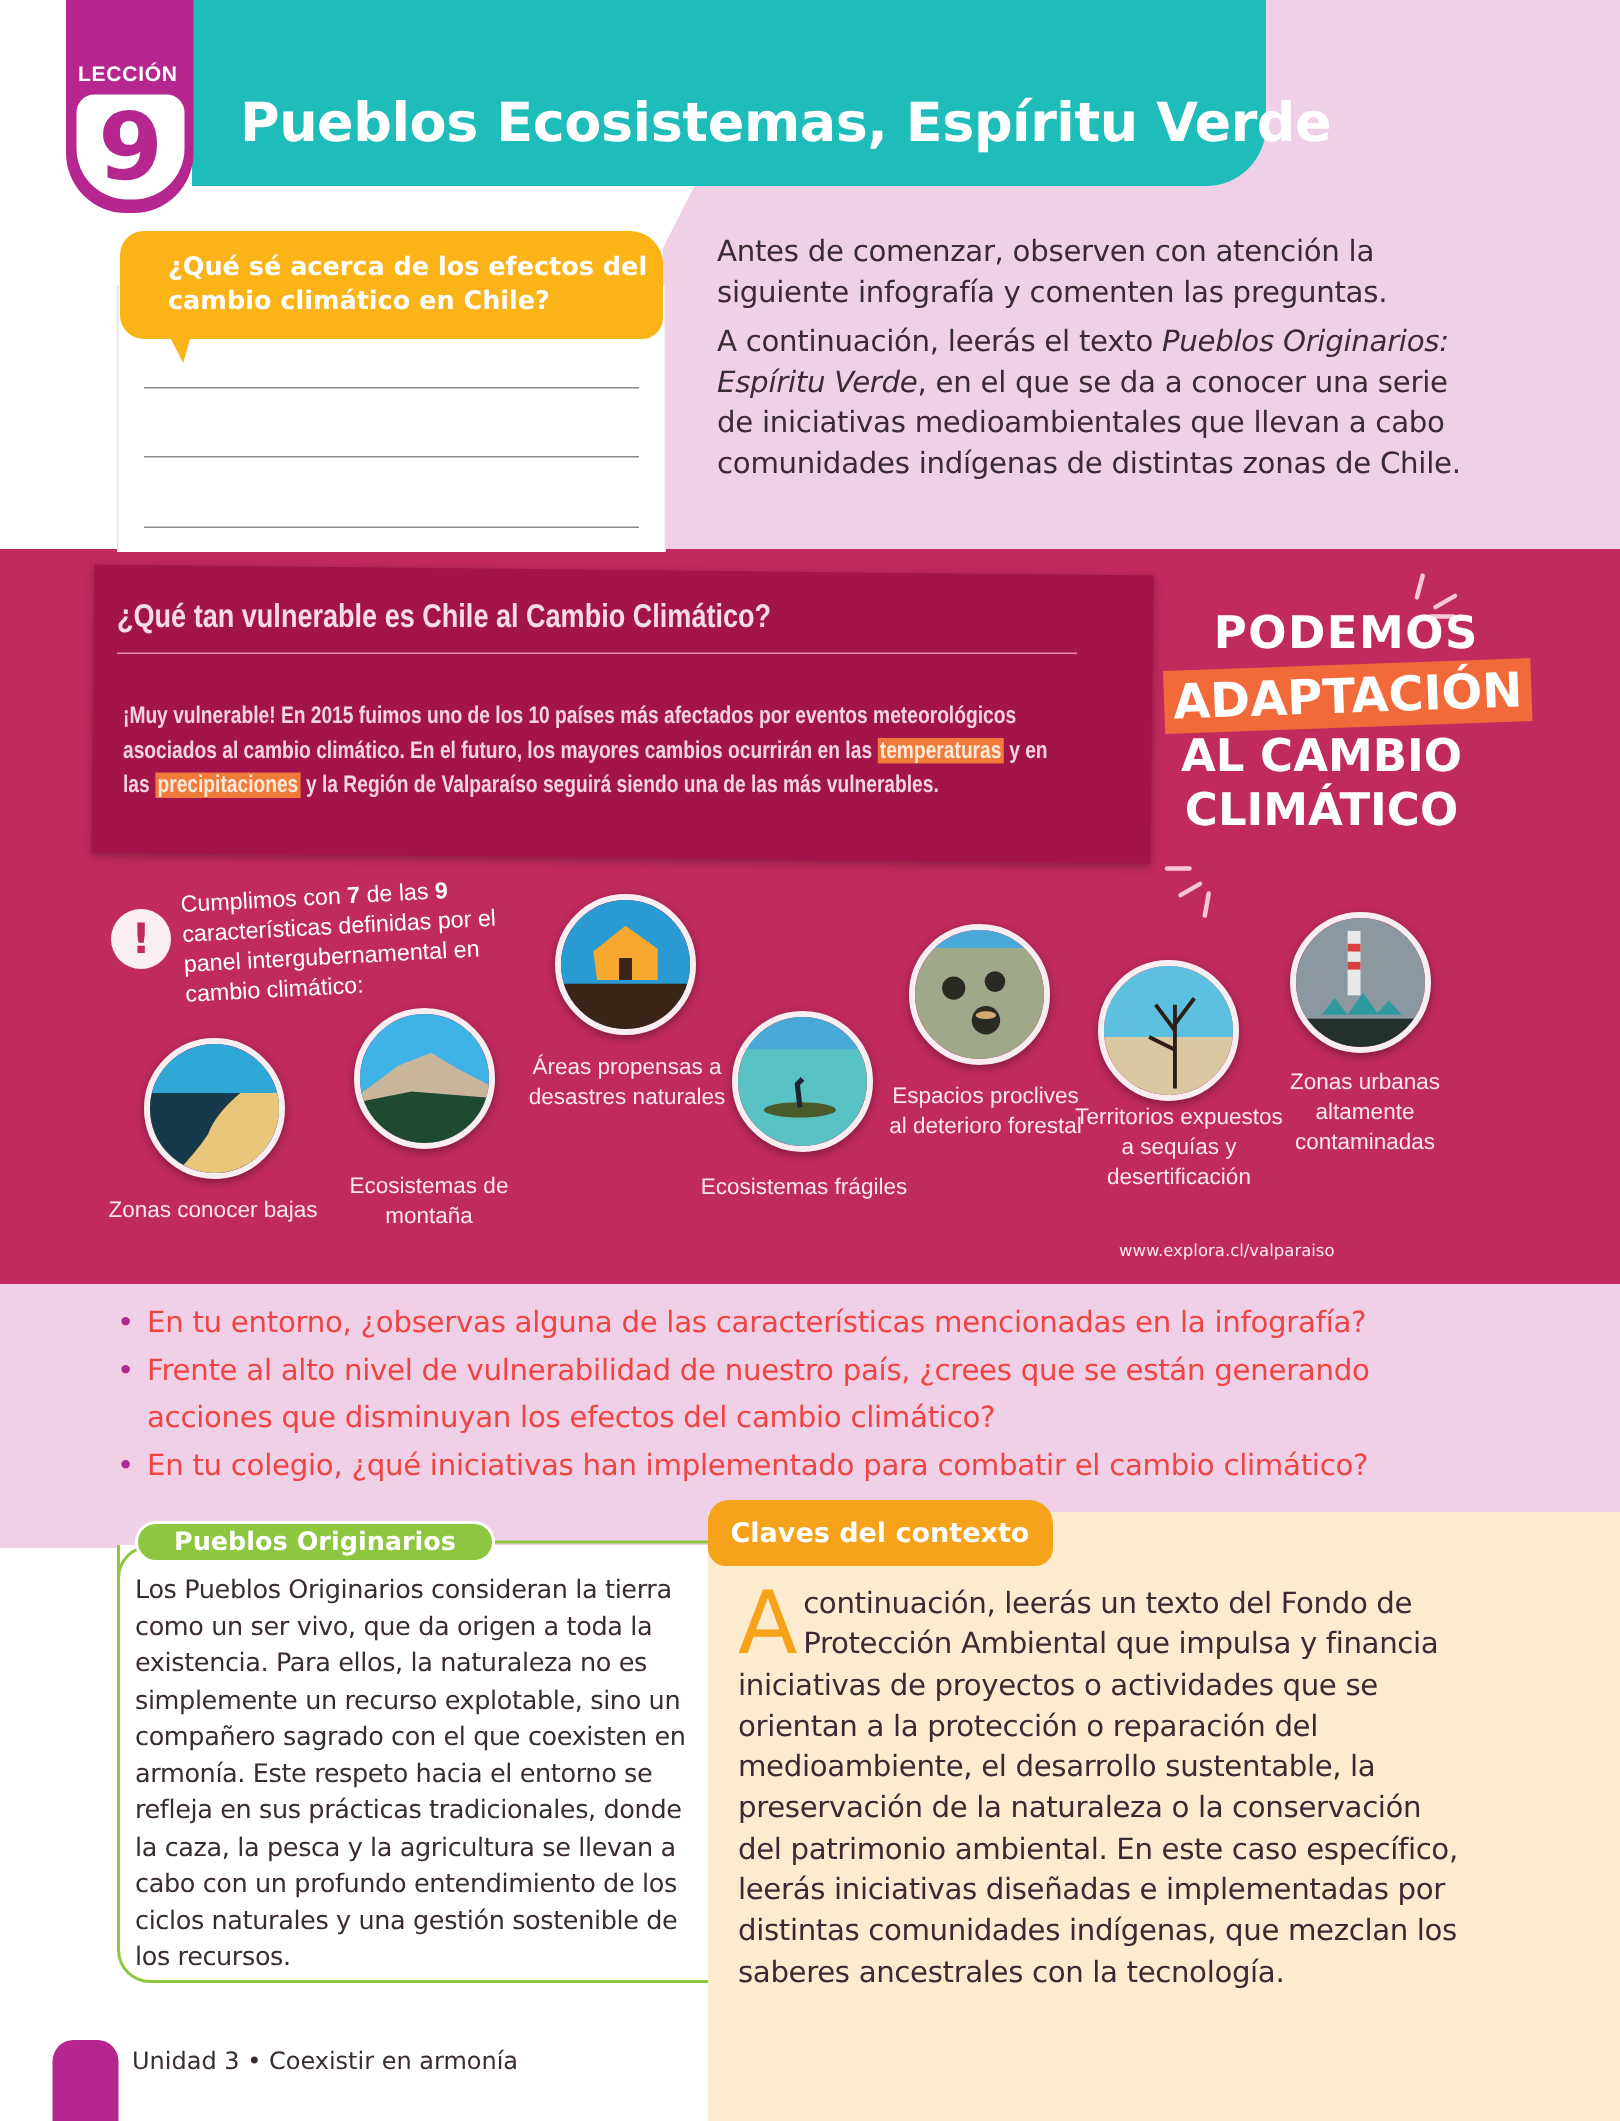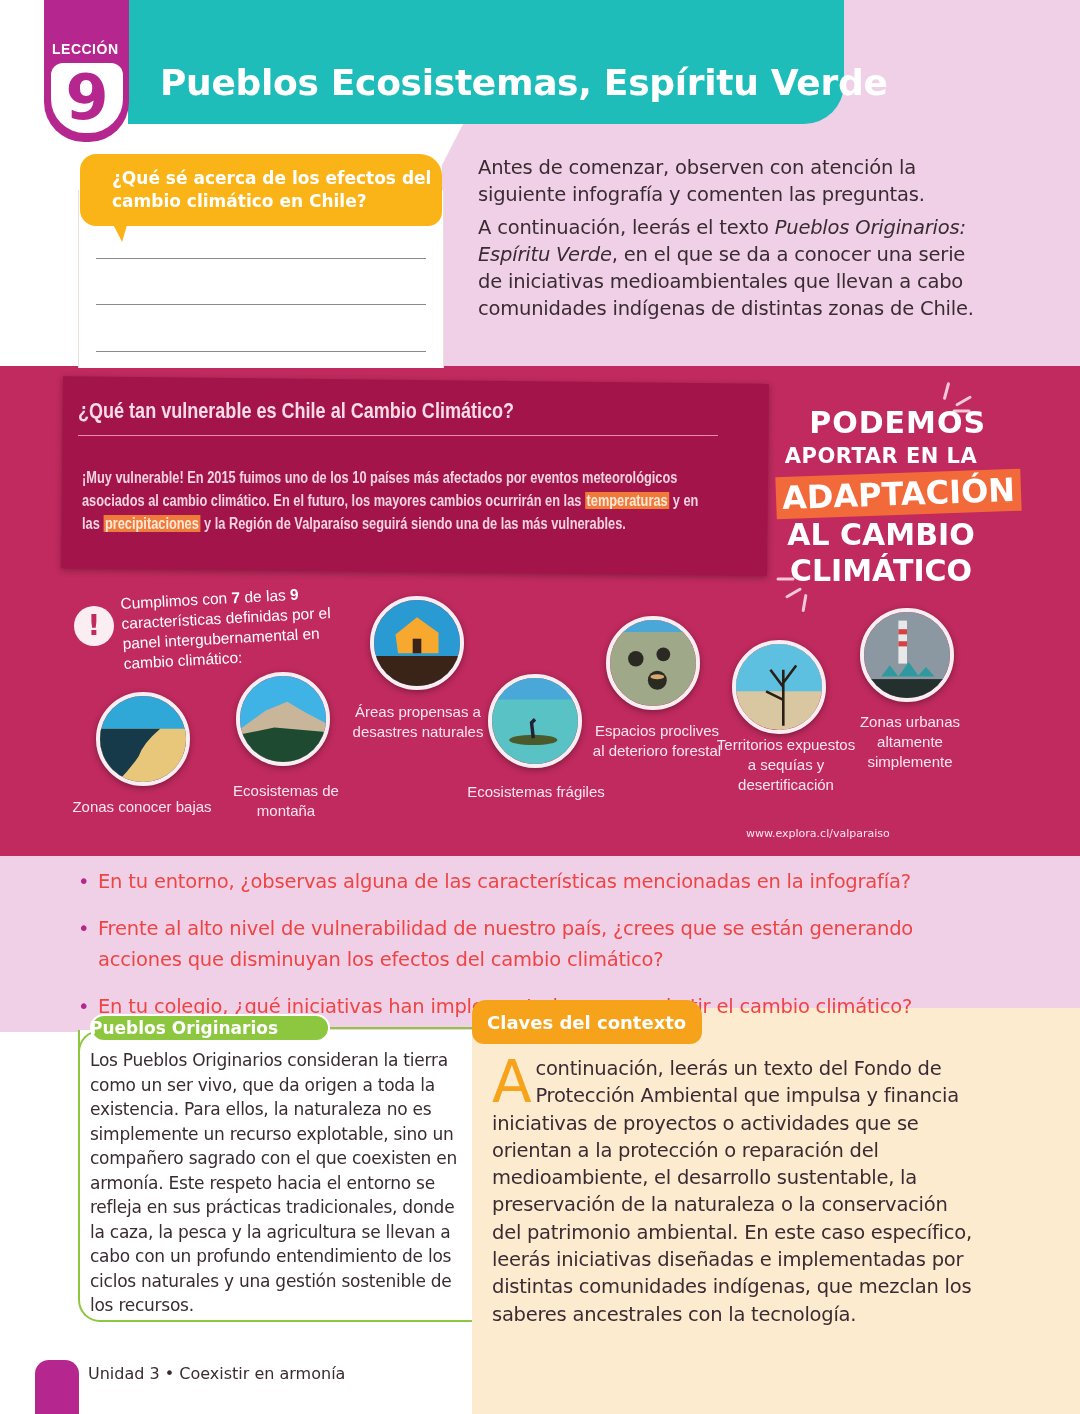--- a/index.html
+++ b/index.html
@@ -55,28 +55,28 @@
 
   .circle { position: absolute; width: 94px; height: 94px; border-radius: 50%; border: 4px solid #f8eef2; overflow: hidden; box-shadow: 0 2px 6px rgba(0,0,0,0.35); }
   .circle .sky { position: absolute; left: 0; top: 0; width: 100%; height: 100%; }
   .cap { position: absolute; width: 140px; text-align: center; font-family: "Liberation Sans", sans-serif; font-size: 15px; line-height: 20px; color: #fde6ee; }
   .explora { position: absolute; left: 746px; top: 827px; font-family: "DejaVu Sans", sans-serif; font-size: 11px; color: #fde6ee; }
 
   
   .questions { position: absolute; left: 78px; top: 866px; width: 900px; list-style: none; font-family: "DejaVu Sans", sans-serif; font-size: 19.5px; line-height: 31px; color: #ef4444; letter-spacing: -0.2px; }
   .questions li { position: relative; padding-left: 20px; }
   .questions li::before { content: "•"; position: absolute; left: 0; top: 0; color: #b5278f; }
-  .questions li + li { margin-top: 16px; }
+  .questions li + li { margin-top: 1px; }
 
   
   .po-box { position: absolute; left: 78px; top: 1030px; width: 394px; height: 292px; background: #ffffff; border: 2px solid #8dc63f; border-right: none; border-top: none; border-radius: 0 0 0 22px; }
   .po-top-rule { position: absolute; left: 330px; top: 1027px; width: 142px; height: 2px; background: #8dc63f; }
   .po-corner { position: absolute; left: 78px; top: 1030px; width: 30px; height: 30px; border-left: 2px solid #8dc63f; border-top: 2px solid #8dc63f; border-top-left-radius: 22px; }
   .po-tab { position: absolute; left: 90px; top: 1014px; width: 240px; height: 28px; background: #8dc63f; border-radius: 14px; border: 2px solid #ffffff; }
-  .po-tab-label { position: absolute; left: 90px; top: 1014px; width: 240px; text-align: left; font-family: "DejaVu Sans", sans-serif; font-weight: bold; font-size: 17px; line-height: 28px; color: #ffffff; }
+  .po-tab-label { position: absolute; left: 90px; top: 1014px; width: 240px; text-align: center; font-family: "DejaVu Sans", sans-serif; font-weight: bold; font-size: 17px; line-height: 28px; color: #ffffff; }
   .po-text { position: absolute; left: 90px; top: 1048px; width: 380px; font-family: "DejaVu Sans", sans-serif; font-size: 17px; line-height: 24.5px; color: #3a2b33; letter-spacing: -0.25px; }
 
   
   .cl-tab { position: absolute; left: 472px; top: 1000px; width: 230px; height: 44px; background: #f7a21b; border-radius: 14px 16px 12px 12px; }
   .cl-tab-label { position: absolute; left: 487px; top: 1010px; font-family: "DejaVu Sans", sans-serif; font-weight: bold; font-size: 18px; line-height: 26px; color: #ffffff; }
   .cl-text { position: absolute; left: 492px; top: 1055px; width: 480px; font-family: "DejaVu Sans", sans-serif; font-size: 19.5px; line-height: 27.3px; color: #3a2b33; letter-spacing: -0.25px; }
   .dropcap { float: left; font-size: 58px; line-height: 50px; color: #f7a21b; margin: 2px 4px 0 0; font-family: "DejaVu Sans", sans-serif; }
 
   
   .page-num-tab { position: absolute; left: 35px; top: 1360px; width: 44px; height: 54px; background: #b5278f; border-radius: 14px 14px 0 0; }
@@ -119,21 +119,20 @@
 
 <div class="spark" style="left:945px;top:382px;transform:rotate(15deg)"></div>
 <div class="spark" style="left:962px;top:392px;transform:rotate(60deg)"></div>
 <div class="spark" style="left:960px;top:402px;transform:rotate(90deg)"></div>
 <div class="spark" style="left:784px;top:570px;transform:rotate(90deg)"></div>
 <div class="spark" style="left:792px;top:584px;transform:rotate(60deg)"></div>
 <div class="spark" style="left:803px;top:594px;transform:rotate(10deg)"></div>
 
 <div class="podemos">
   <div class="pod-1">PODEMOS</div>
-  <div class="pod-2">APORTAR EN LA</div>
   <div class="pod-3">ADAPTACIÓN</div>
   <div class="pod-4">AL CAMBIO</div>
   <div class="pod-5">CLIMÁTICO</div>
 </div>
 
 <div class="alert-icon">!</div>
 <div class="alert-text"><span>Cumplimos con </span><b>7</b><span> de las </span><b>9</b><span> características definidas por el panel intergubernamental en cambio climático:</span></div>
 
 <div class="circle" style="left:96px;top:692px">
   <svg class="sky" viewBox="0 0 100 100">
@@ -197,21 +196,21 @@
 <div class="circle" style="left:860px;top:608px">
   <svg class="sky" viewBox="0 0 100 100">
       <rect width="100" height="100" fill="#8b98a2"></rect>
       <rect x="40" y="10" width="10" height="50" fill="#e8e8e8"></rect>
       <rect x="40" y="20" width="10" height="6" fill="#d64040"></rect>
       <rect x="40" y="34" width="10" height="6" fill="#d64040"></rect>
       <path d="M20 75 L30 62 L40 75Z M40 75 L52 58 L64 75Z M62 75 L72 64 L82 75Z" fill="#2e9aa0"></path>
       <rect x="0" y="78" width="100" height="22" fill="#24302e"></rect>
     </svg>
 </div>
-<div class="cap" style="left:840px;top:712px">Zonas urbanas altamente simplemente</div>
+<div class="cap" style="left:840px;top:712px">Zonas urbanas altamente contaminadas</div>
 
 <div class="explora">www.explora.cl/valparaiso</div>
 
 <ul class="questions">
   <li>En tu entorno, ¿observas alguna de las características mencionadas en la infografía?</li>
   <li>Frente al alto nivel de vulnerabilidad de nuestro país, ¿crees que se están generando acciones que disminuyan los efectos del cambio climático?</li>
   <li>En tu colegio, ¿qué iniciativas han implementado para combatir el cambio climático?</li>
 </ul>
 
 <div class="po-box"></div>

